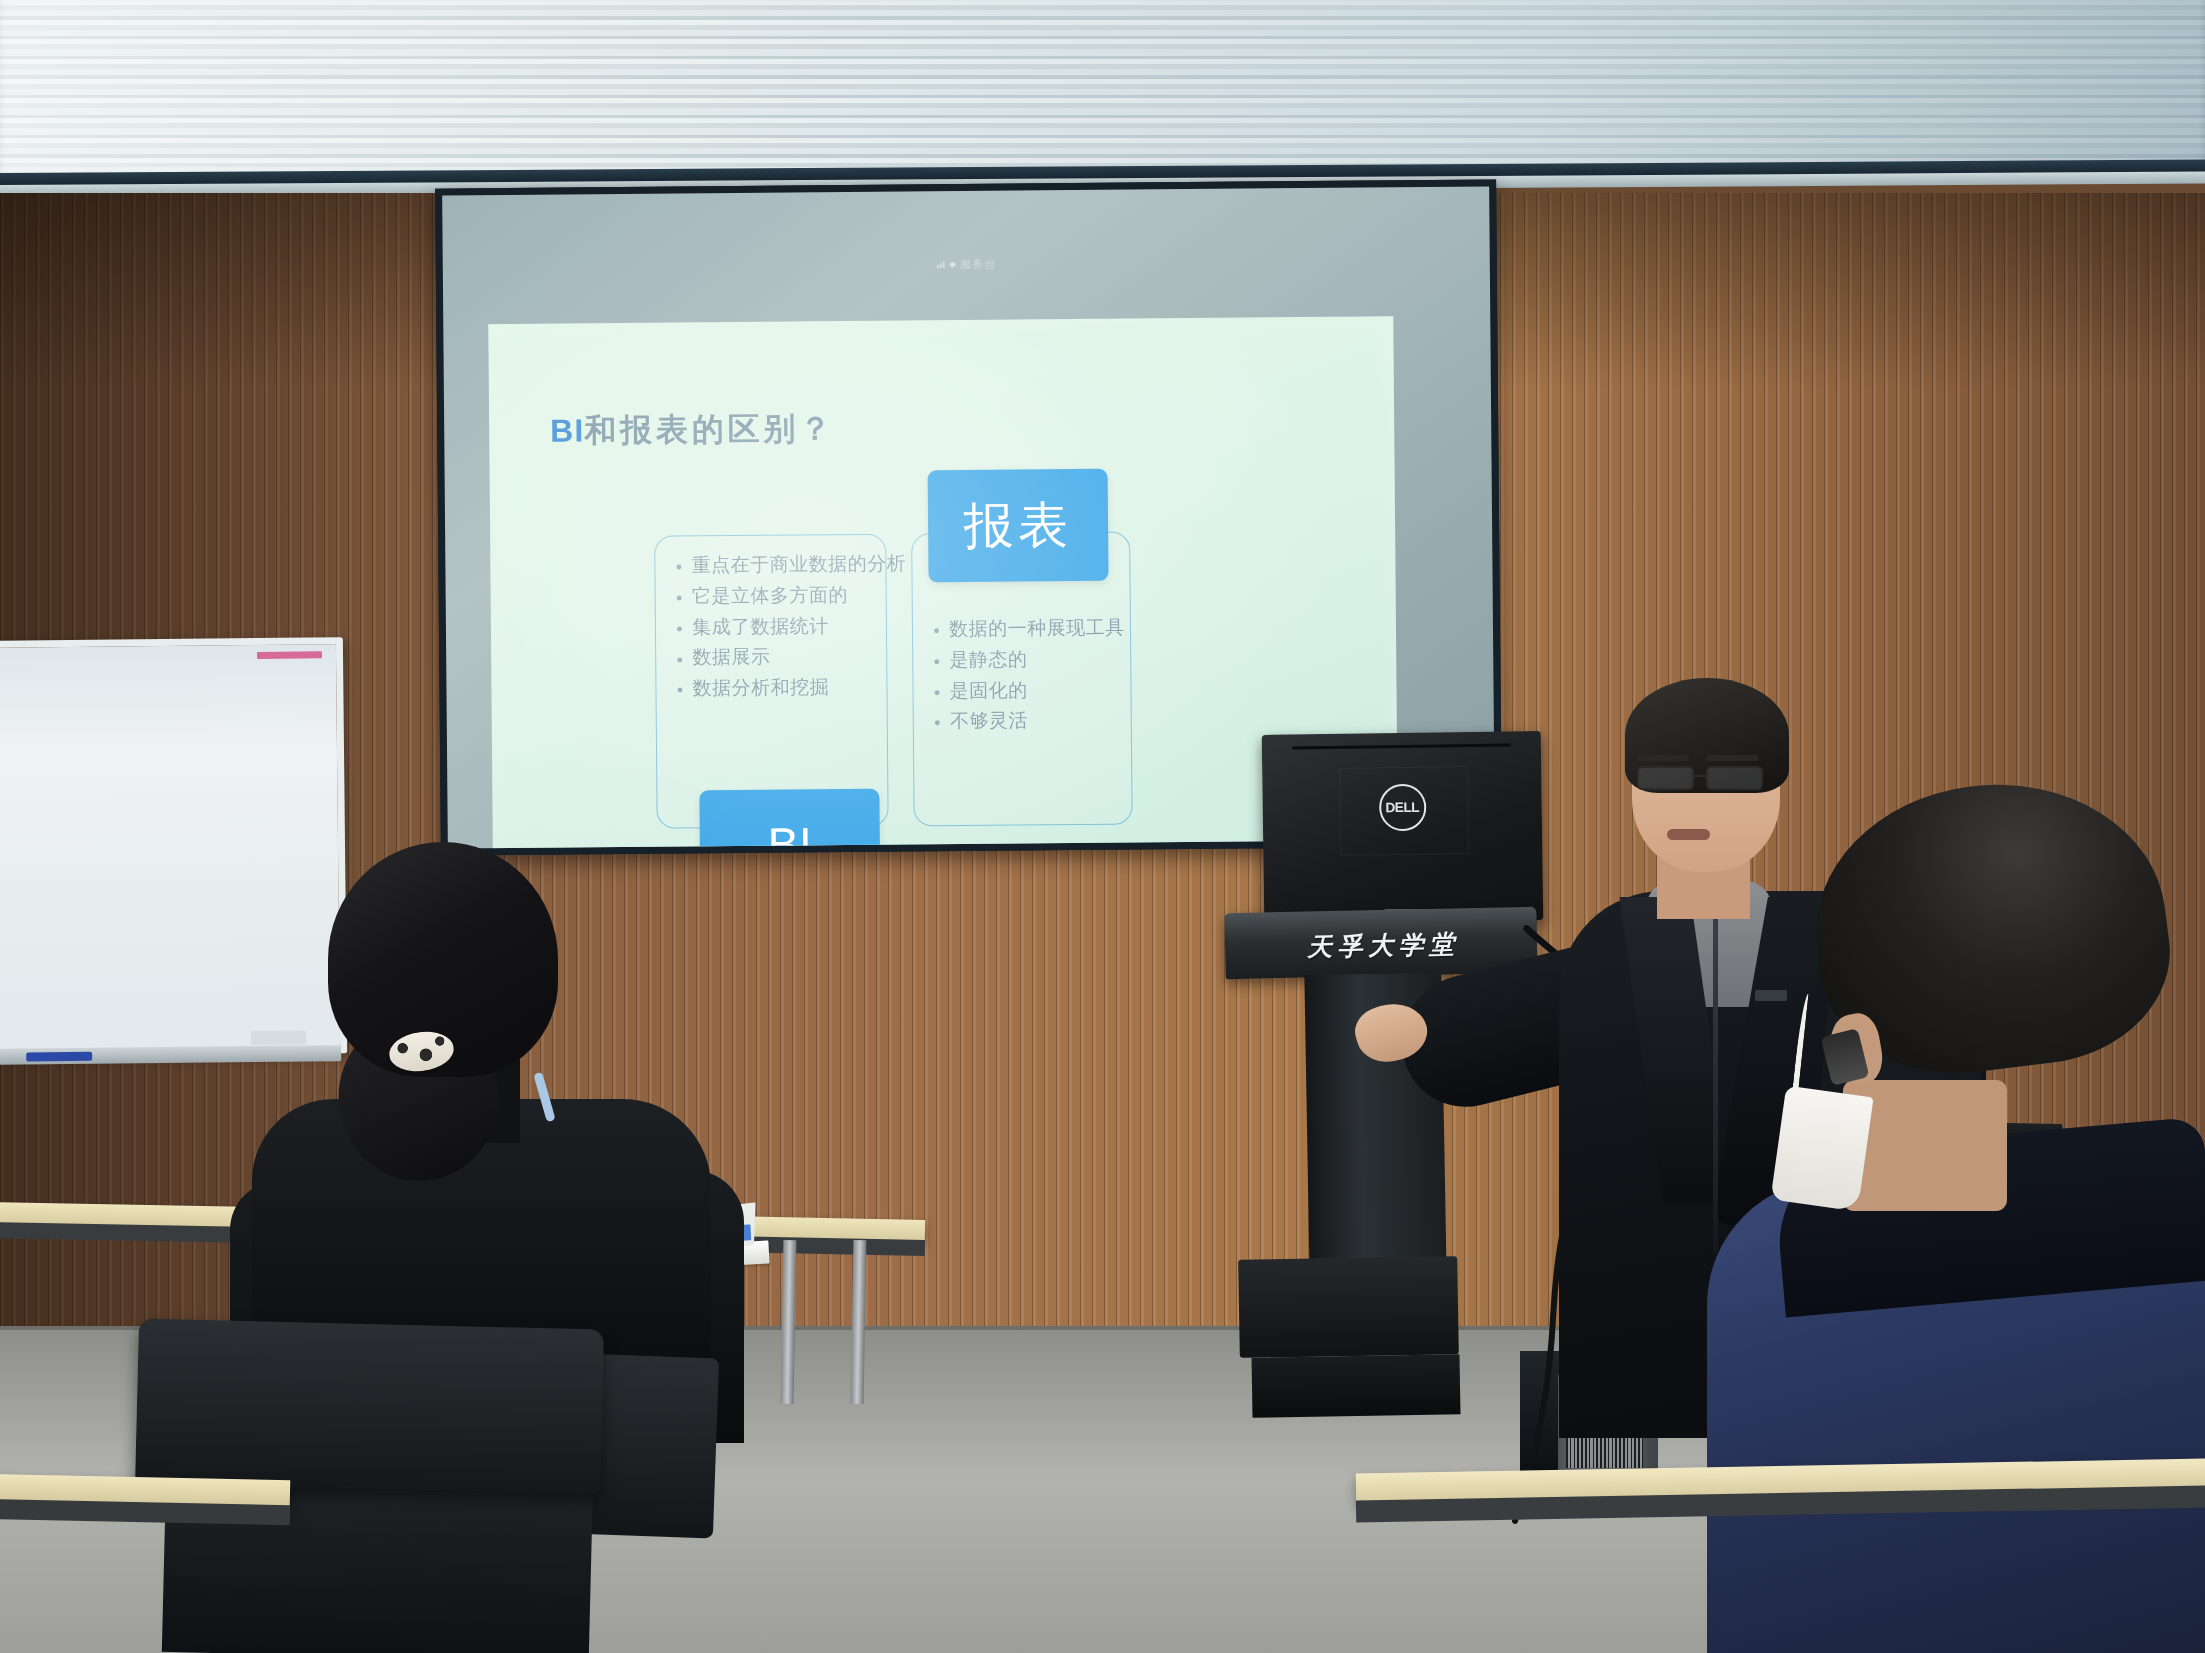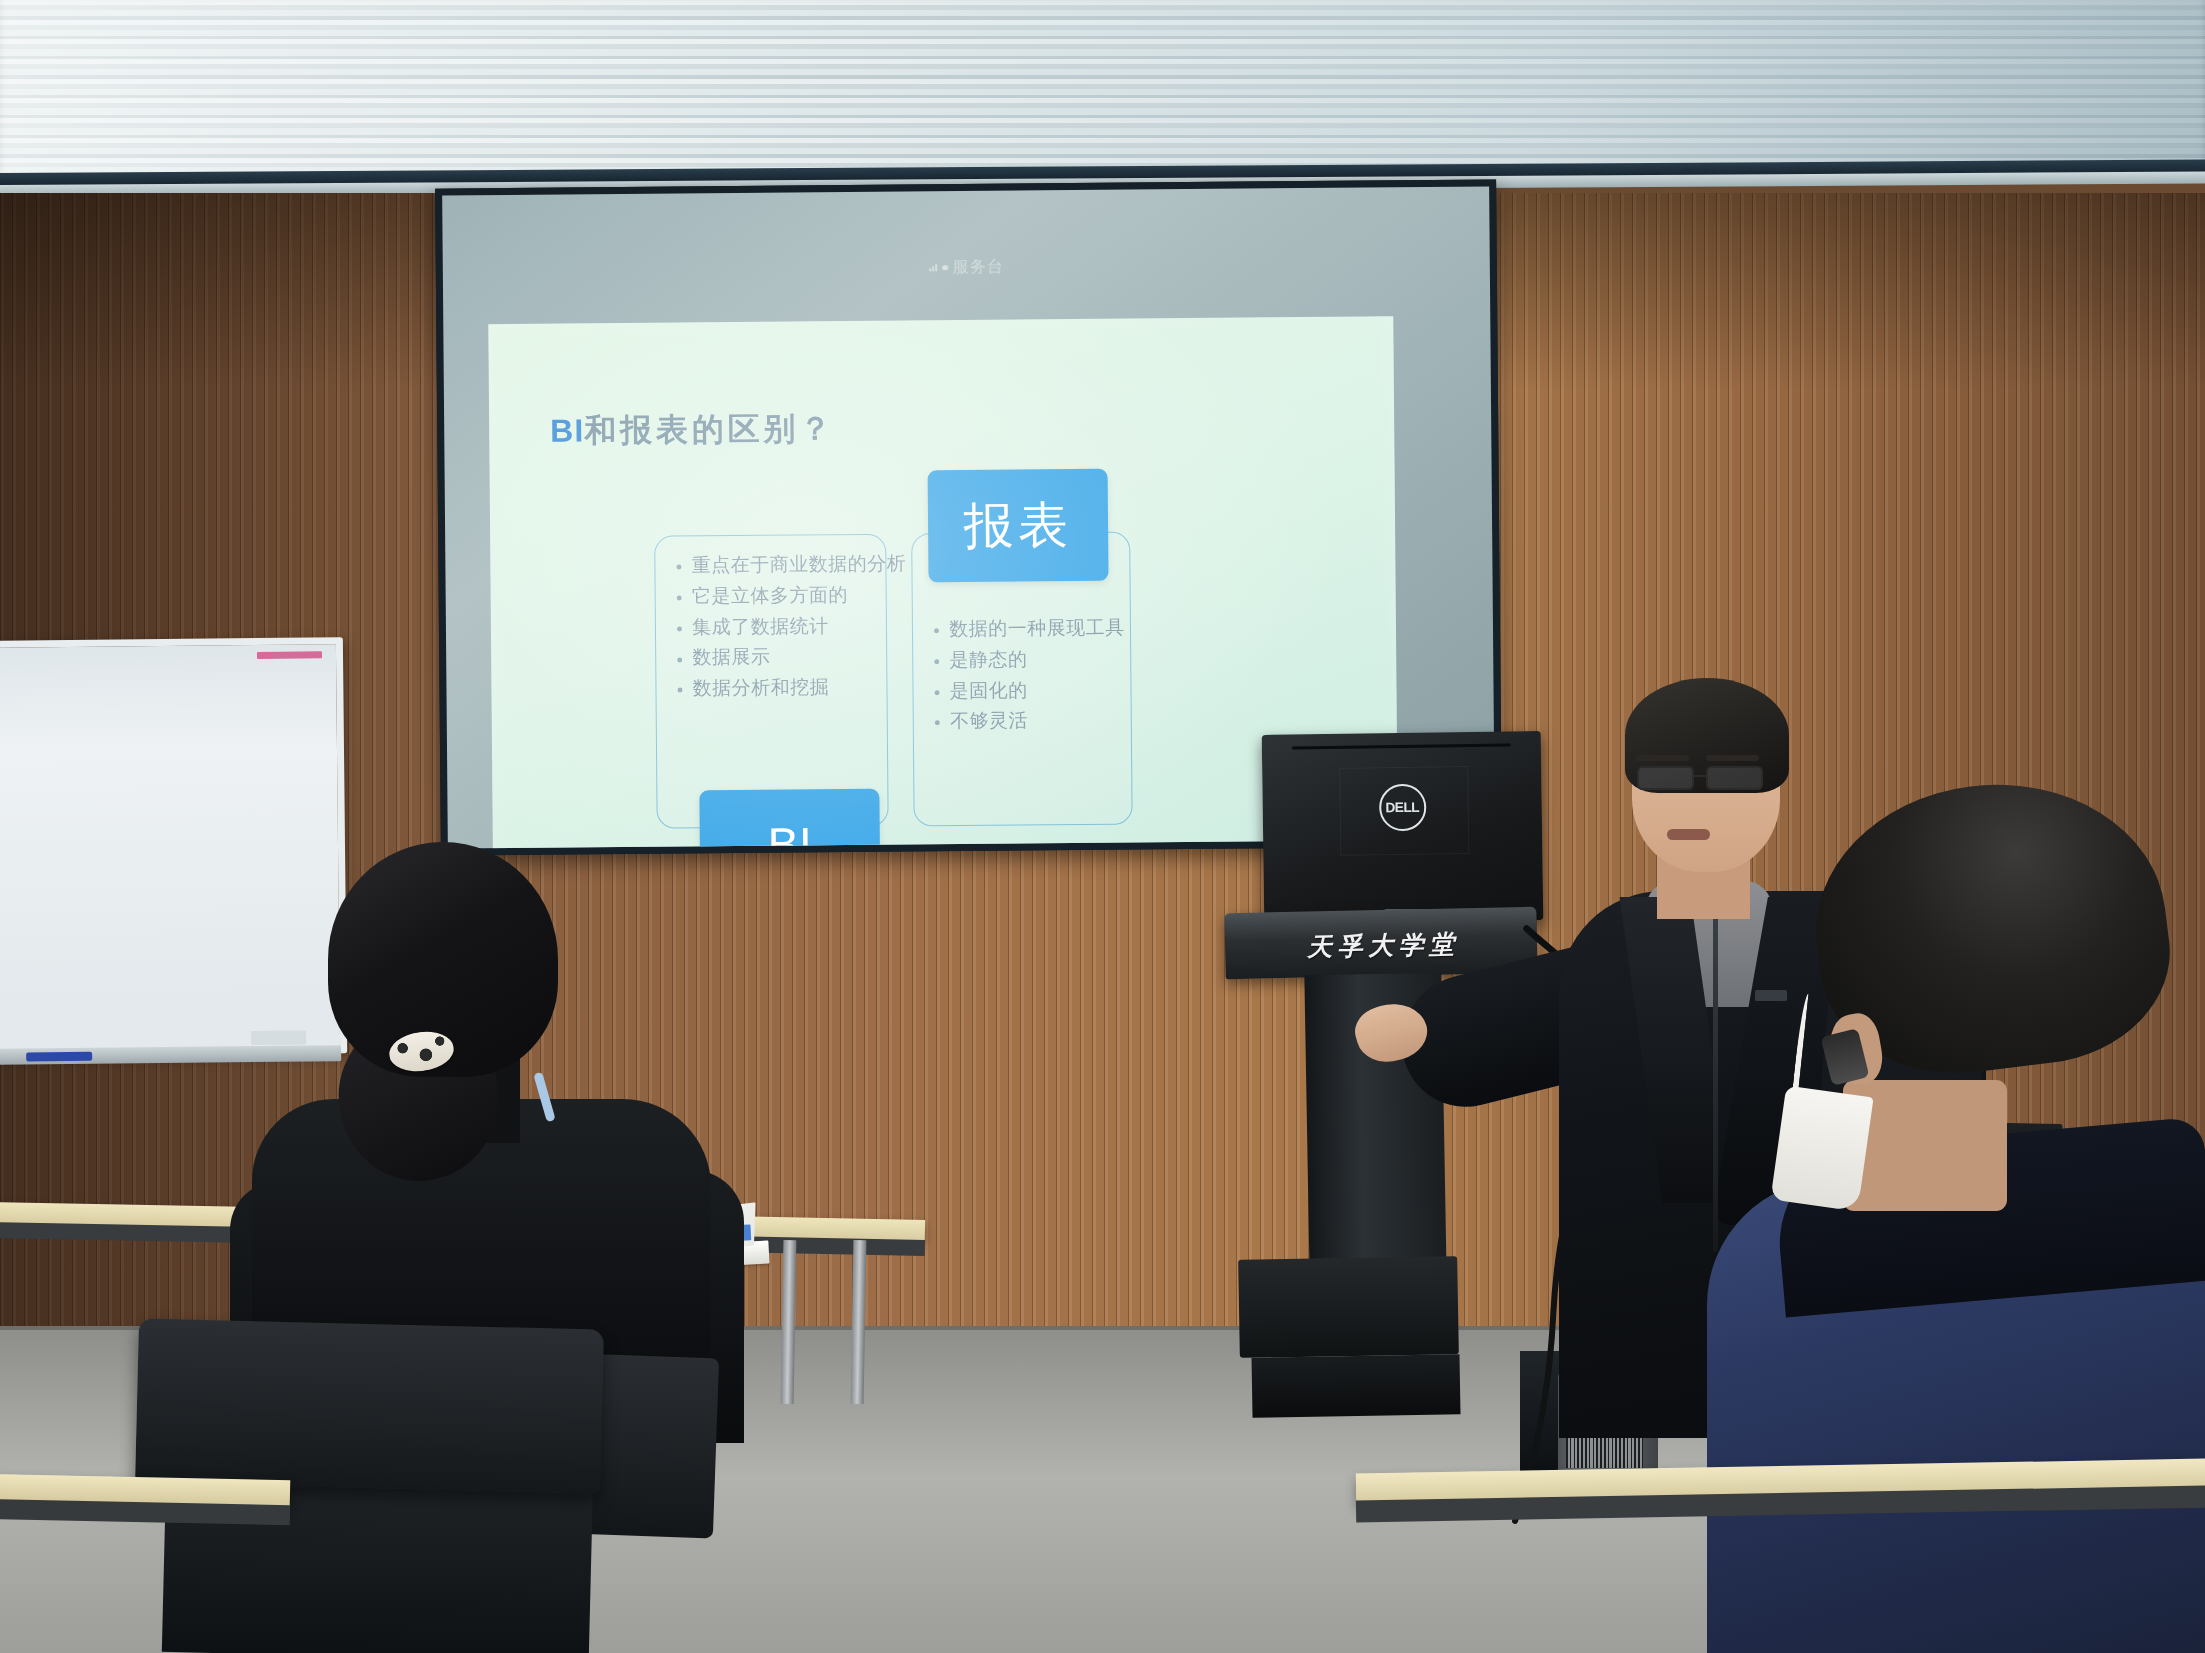--- a/index.html
+++ b/index.html
@@ -77,21 +77,21 @@
     box-shadow:0 7.7px 19.7px rgba(0,0,0,.45);
     transform:rotate(-.5deg);
   }
   .screen-surface{
     position:absolute; inset:0;
     background:linear-gradient(145deg,#9fb3b7 0%, #b4c4c6 30%, #9eb1b4 65%, #8ba0a4 100%);
     overflow:hidden;
   }
   .screen-watermark{
     position:absolute; left:50%; top:66px; transform:translateX(-50%);
-    font-size:16px; color:rgba(255,255,255,.42); letter-spacing:1.1px;
+    font-size:11px; color:rgba(255,255,255,.42); letter-spacing:1.1px;
     display:flex; align-items:center; gap:4.9px; filter:blur(0.4px);
   }
   .wm-bars{ display:inline-flex; align-items:flex-end; gap:1.1px; }
   .wm-bars i{ display:block; width:2.2px; background:rgba(255,255,255,.45); }
   .wm-bars i:nth-child(1){height:2.7px}
   .wm-bars i:nth-child(2){height:4.9px}
   .wm-bars i:nth-child(3){height:7.1px}
   .wm-dot{ width:5.5px; height:5.5px; border-radius:50%; background:rgba(255,255,255,.5); }
 
   

